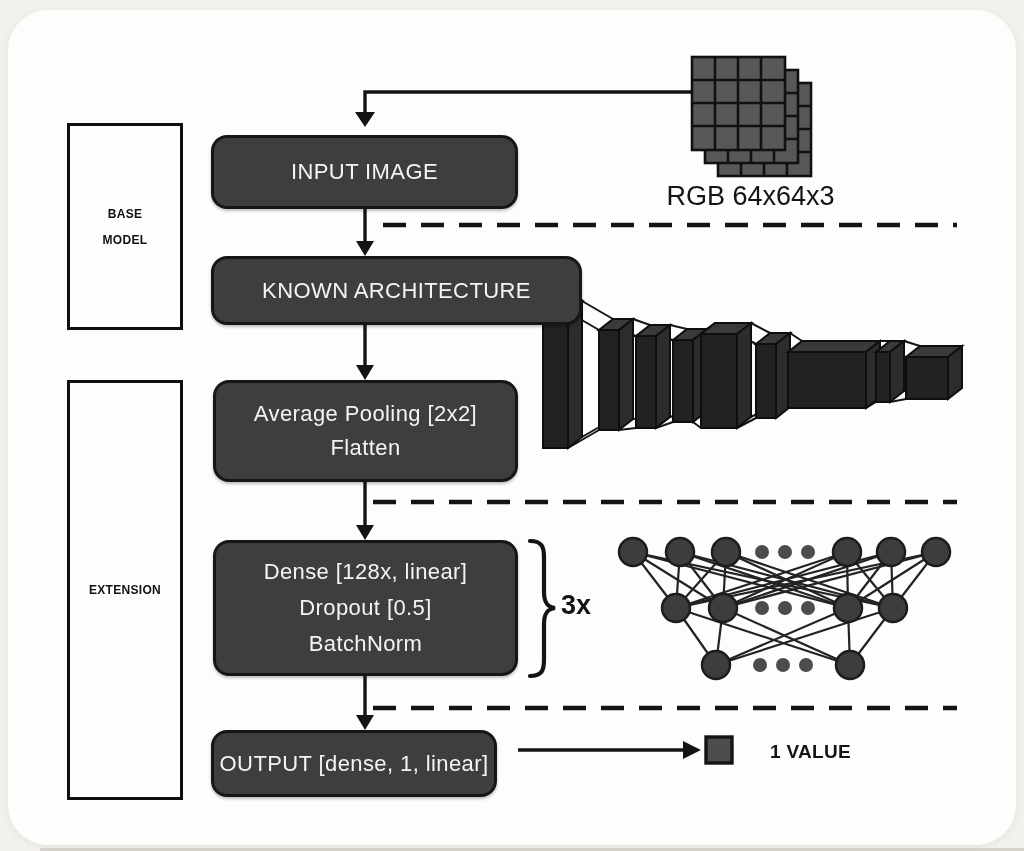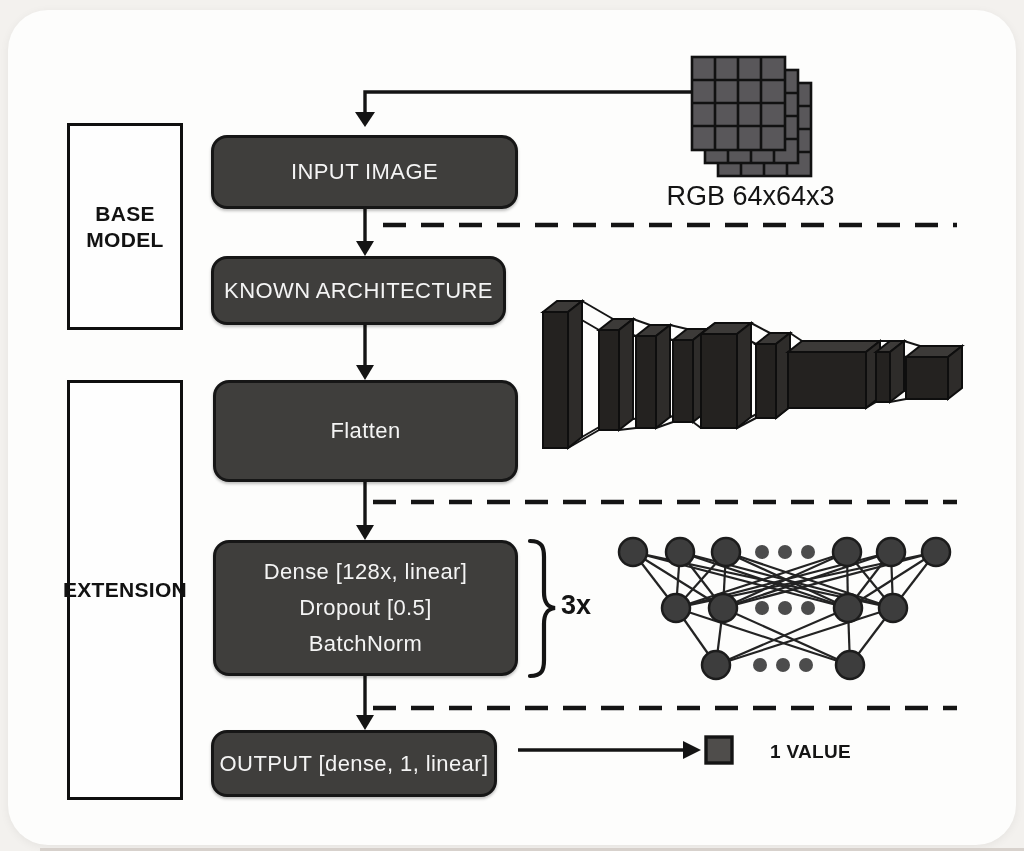--- a/index.html
+++ b/index.html
@@ -21,21 +21,21 @@
   .box-dark{
     position:absolute;background:#3f3e3c;border:3px solid #161616;border-radius:16px;
     color:#f4f4f4;display:flex;flex-direction:column;align-items:center;justify-content:center;
     font-size:22px;line-height:34px;text-align:center;letter-spacing:.4px;
     box-shadow:0 2px 3px rgba(0,0,0,0.25);
     box-sizing:border-box;
   }
   .box-light{
     position:absolute;background:#fefefe;border:3px solid #0f0f0f;
     color:#121212;display:flex;flex-direction:column;align-items:center;justify-content:center;
-    font-weight:bold;font-size:21px;line-height:26px;text-align:center;letter-spacing:.3px;
+    font-weight:bold;font-size:12px;line-height:26px;text-align:center;letter-spacing:.3px;
     box-sizing:border-box;
   }
   .note{position:absolute;color:#141414;white-space:nowrap;}
   .note-rgb{font-size:27px;font-weight:400;text-align:center;}
   .note-3x{font-size:27px;font-weight:bold;}
   .note-1value{font-size:19px;font-weight:bold;letter-spacing:.3px;margin-left:22px;}
 </style>
 </head>
 <body>
 
@@ -217,25 +217,26 @@
   <span>MODEL</span>
 </div>
 <div class="box-light" style="left:67px;top:380px;width:116px;height:420px;">
   <span>EXTENSION</span>
 </div>
 
 <div class="box-dark" style="left:211px;top:135px;width:307px;height:74px;">
   <span>INPUT IMAGE</span>
 </div>
 
-<div class="box-dark" style="left:211px;top:256px;width:295px;height:69px;">
+<div class="box-dark" style="left:211px;top:256px;width:371px;height:69px;">
   <span>KNOWN ARCHITECTURE</span>
 </div>
 
 <div class="box-dark" style="left:213px;top:380px;width:305px;height:102px;">
+  <span>Average Pooling [2x2]</span>
   <span>Flatten</span>
 </div>
 
 <div class="box-dark" style="left:213px;top:540px;width:305px;height:136px;line-height:36px;">
   <span>Dense [128x, linear]</span>
   <span>Dropout [0.5]</span>
   <span>BatchNorm</span>
 </div>
 
 <div class="box-dark" style="left:211px;top:730px;width:286px;height:67px;">

